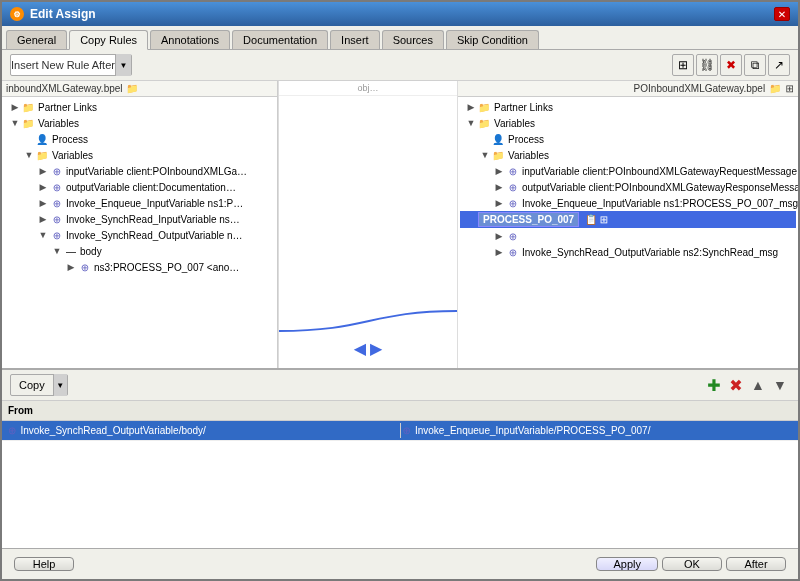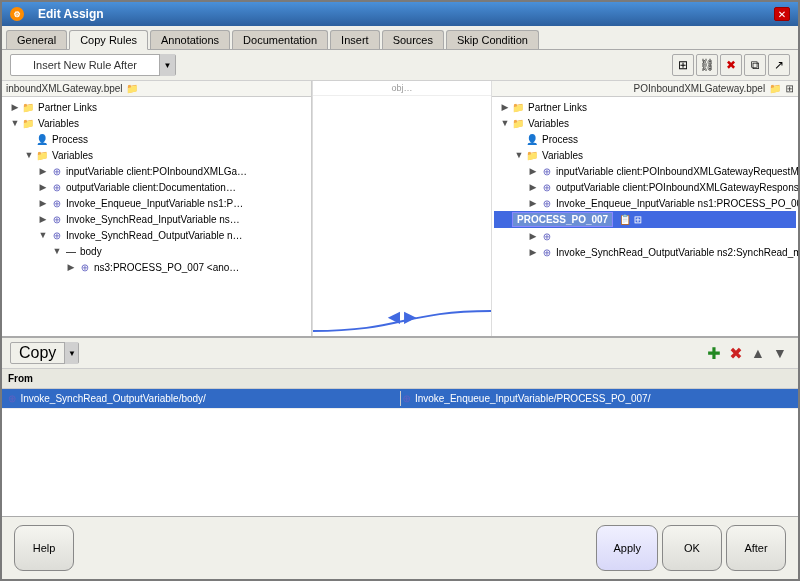--- a/index.html
+++ b/index.html
@@ -40,21 +40,20 @@
       align-items: center;
       justify-content: center;
       font-size: 8px;
       color: white;
       font-weight: bold;
     }
 
     .title-text {
       font-size: 12px;
       font-weight: bold;
-      margin-left: 8px;
     }
 
     .title-close {
       width: 16px;
       height: 14px;
       background: #cc0000;
       border: 1px solid #990000;
       color: white;
       font-size: 10px;
       display: flex;
@@ -105,21 +104,21 @@
       display: flex;
       align-items: center;
       border: 1px solid #aaa;
       background: white;
       height: 22px;
       cursor: pointer;
       border-radius: 2px;
     }
 
     .insert-dropdown-text {
-      padding: 2px 22px;
+      padding: 2px 0;
       font-size: 11px;
       color: #333;
     }
 
     .insert-dropdown-arrow {
       width: 16px;
       height: 22px;
       background: #d0d0d0;
       border-left: 1px solid #aaa;
       display: flex;
@@ -246,21 +245,21 @@
       align-items: center;
       border: 1px solid #aaa;
       background: #f0f0ea;
       height: 22px;
       cursor: pointer;
       border-radius: 2px;
     }
 
     .copy-btn-text {
       padding: 2px 8px;
-      font-size: 16px;
+      font-size: 11px;
     }
 
     .copy-btn-arrow {
       width: 14px;
       height: 22px;
       background: #d0d0d0;
       border-left: 1px solid #aaa;
       display: flex;
       align-items: center;
       justify-content: center;
@@ -344,25 +343,25 @@
       display: flex;
       justify-content: space-between;
       align-items: center;
       padding: 8px 12px;
       border-top: 1px solid #aaa;
       background: #f0f0ea;
       flex-shrink: 0;
     }
 
     .btn {
-      padding: 16px 16px;
+      padding: 0 16px;
       border: 1px solid #888;
       background: linear-gradient(to bottom, #f5f5f0, #ddddd8);
       cursor: pointer;
-      border-radius: 9px;
+      border-radius: 4px;
       font-size: 11px;
       min-width: 60px;
     }
 
     .btn-apply {
       background: linear-gradient(to bottom, #f0f0ff, #d8d8f8);
     }
 
     .folder-icon { color: #e8a020; }
     .var-icon { color: #6060c0; }
@@ -400,21 +399,21 @@
       <div class="toolbar-icon">⊞</div>
       <div class="toolbar-icon">⛓</div>
       <div class="toolbar-icon" style="color:#cc0000;">✖</div>
       <div class="toolbar-icon">⧉</div>
       <div class="toolbar-icon">↗</div>
     </div>
   </div>
 
   <div style="display:flex; flex:1; overflow:hidden;">
 
-    <div class="left-panel" style="width:310px; flex: none;">
+    <div class="left-panel" style="width:276px; flex: none;">
 
       <div class="panel-header panel-header-left">
         <span>inboundXMLGateway.bpel</span>
         <span class="folder-icon">📁</span>
       </div>
 
       <div class="tree-area">
         <div class="tree-item indent-1">
           <span class="tree-expand">▶</span>
           <span class="tree-icon folder-icon">📁</span>

